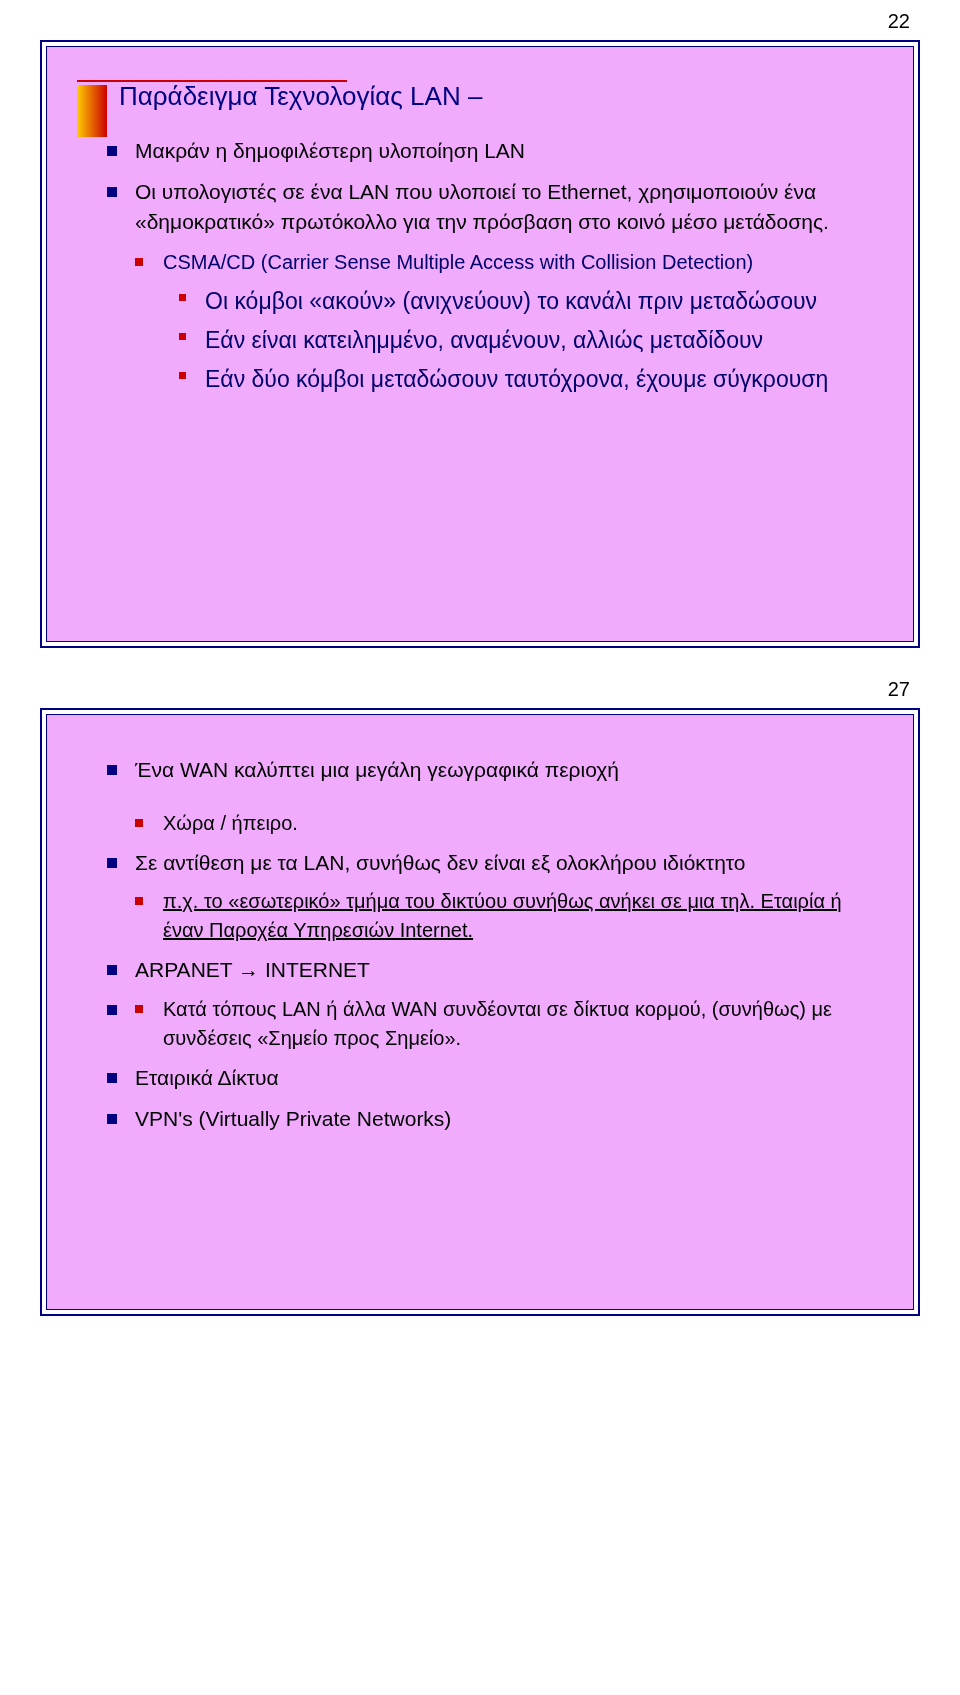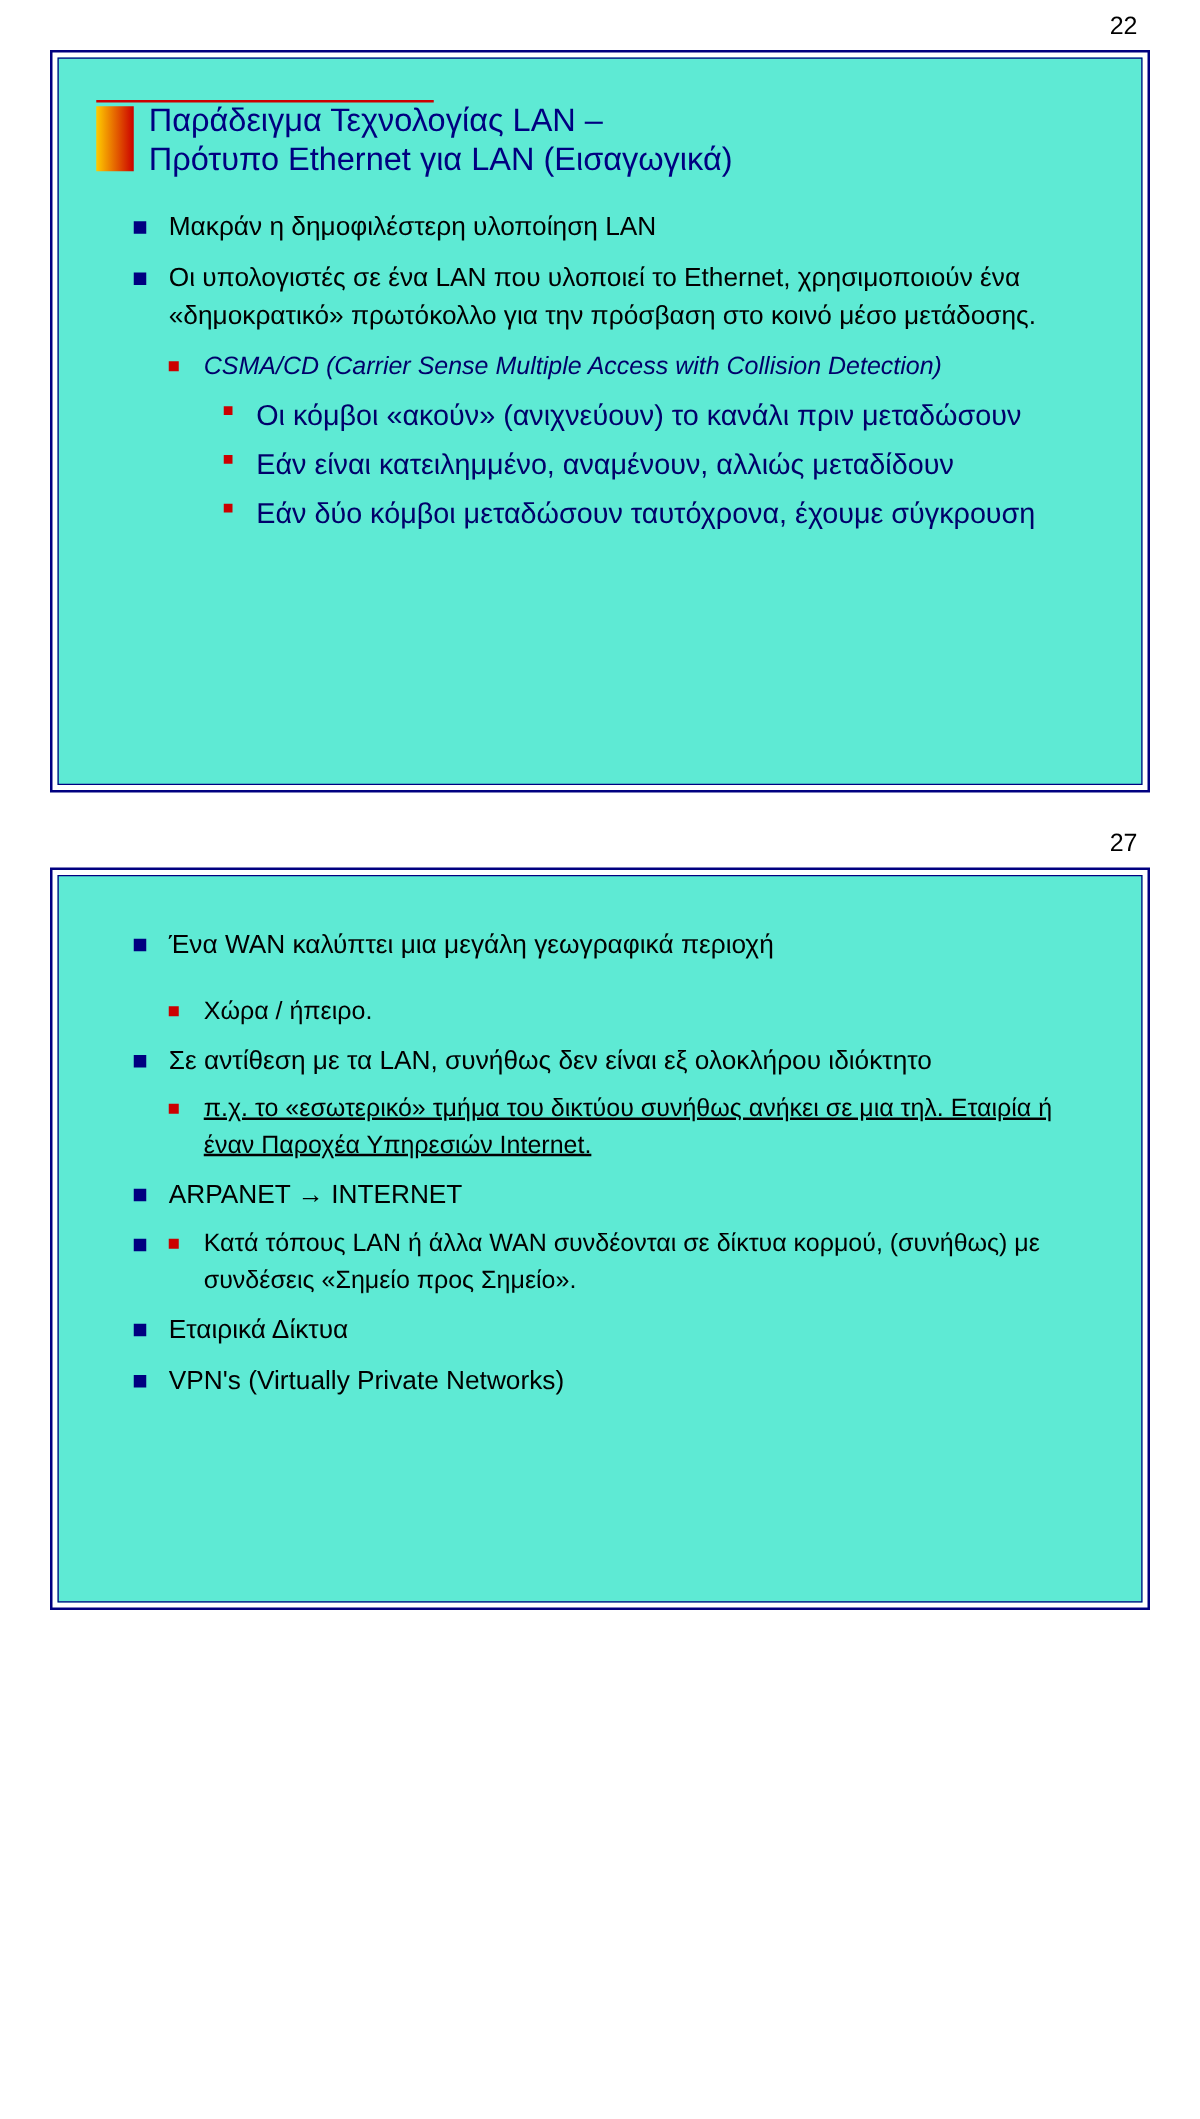--- a/index.html
+++ b/index.html
@@ -19,23 +19,23 @@
     position: relative;
   }
   .frame-outer {
     border: 2px solid #000080;
     padding: 4px;
     position: relative;
     background: #fff;
   }
   .frame-inner {
     border: 1px solid #000080;
-    padding: 30px 40px 50px 60px;
-    position: relative;
-    background: #5eead4;
+    padding: 30px 40px 64px 60px;
+    position: relative;
+    background: #f0abfc;
     min-height: 500px;
   }
   .pagenum {
     position: absolute;
     right: 10px;
     top: -30px;
     font-size: 20px;
     color: #000;
   }
   
@@ -124,21 +124,21 @@
     content: "";
     position: absolute;
     left: 0;
     top: 9px;
     width: 7px;
     height: 7px;
     background: #cc0000;
   }
 
   .c-navy { color: #000080; }
-  .c-blue { color: #00006a; font-style: italic; }
+  .c-blue { color: #00006a; }
 
   
   .slide2 .lvl1 > li { color: #000; }
   .slide2 .lvl2 > li { color: #000; font-size: 20px; }
   .slide2 .c-navy { color: #000080; }
 </style>
 </head>
 <body>
 
 <div class="page">
@@ -146,21 +146,20 @@
   <div class="slide slide1">
     <div class="pagenum">22</div>
     <div class="frame-outer">
       <div class="frame-inner">
 
         <div class="title-wrap">
           <div class="title-redline"></div>
           <div class="title-bar"></div>
           <div class="title-text">
             <span>Παράδειγμα Τεχνολογίας LAN –</span><br>
-            <span>Πρότυπο Ethernet για LAN (Εισαγωγικά)</span>
           </div>
         </div>
 
         <div class="content">
           <ul class="lvl1">
             <li>Μακράν η δημοφιλέστερη υλοποίηση LAN</li>
             <li>Οι υπολογιστές σε ένα LAN που υλοποιεί το Ethernet, χρησιμοποιούν ένα «δημοκρατικό» πρωτόκολλο για την πρόσβαση στο κοινό μέσο μετάδοσης.</li>
           </ul>
 
           <ul class="lvl2" style="margin-left:28px; margin-top:10px;">

